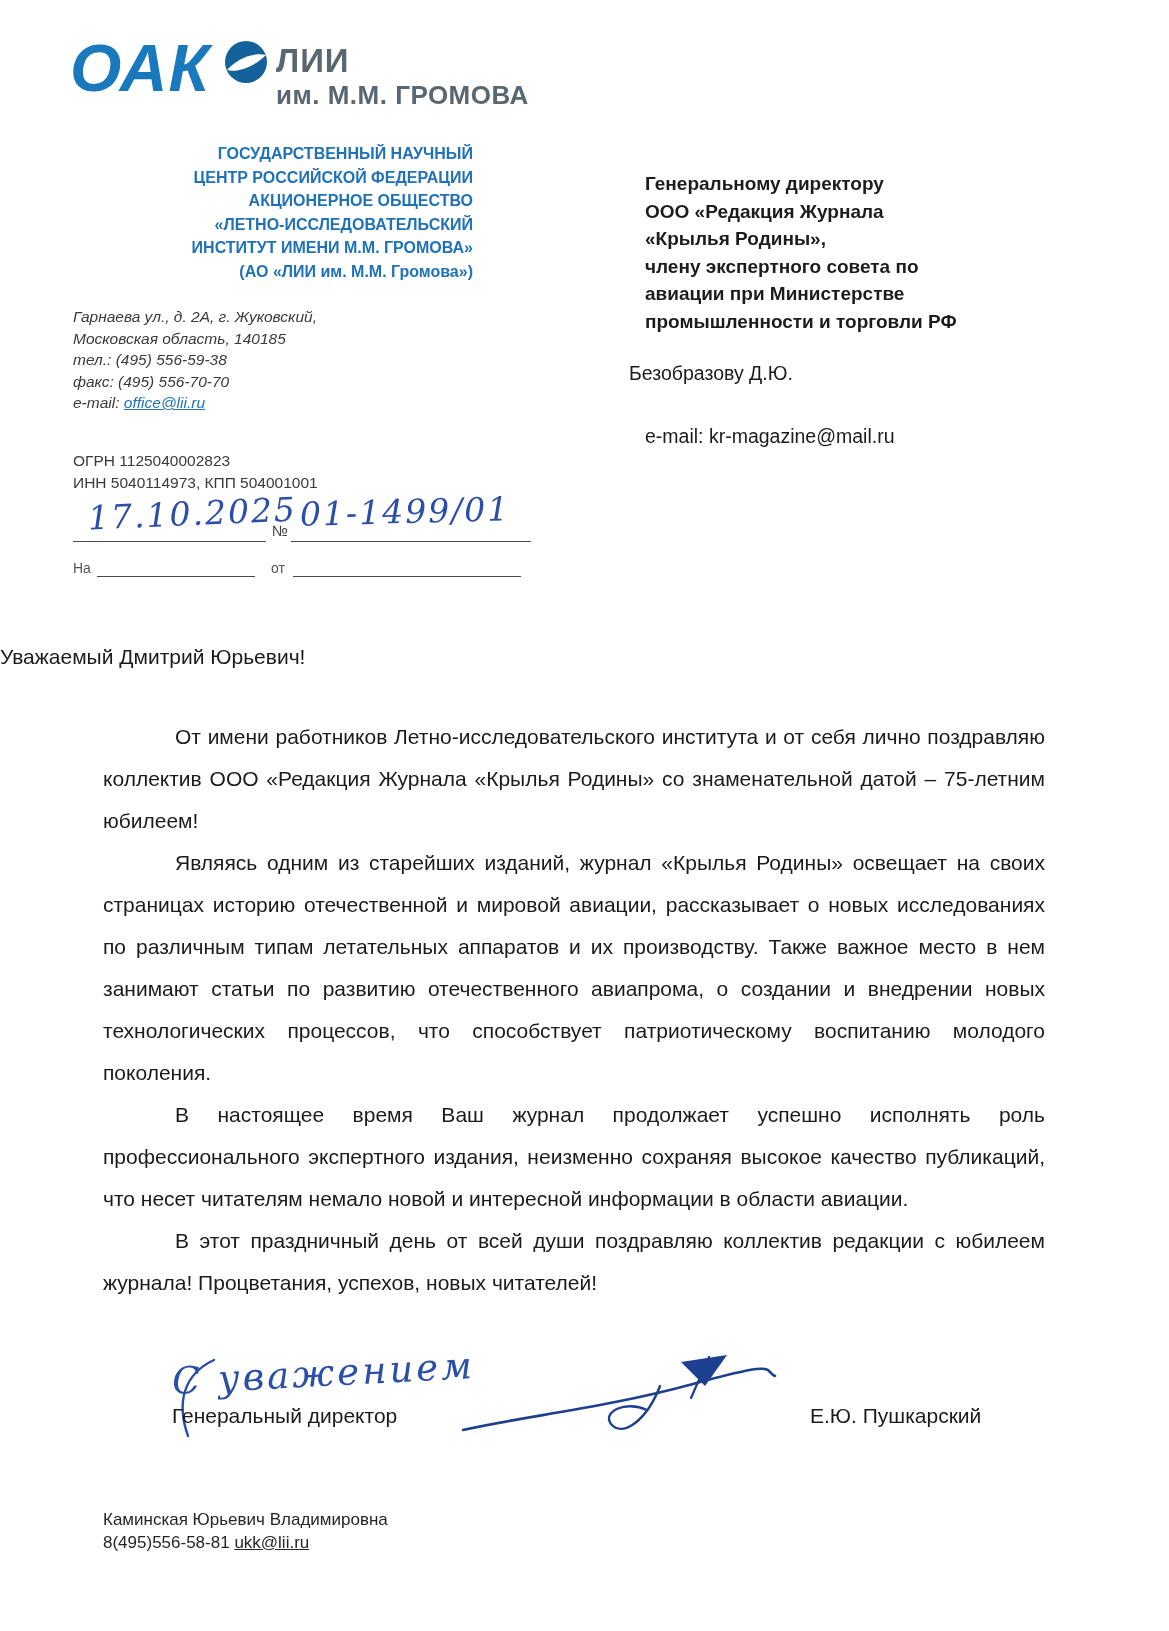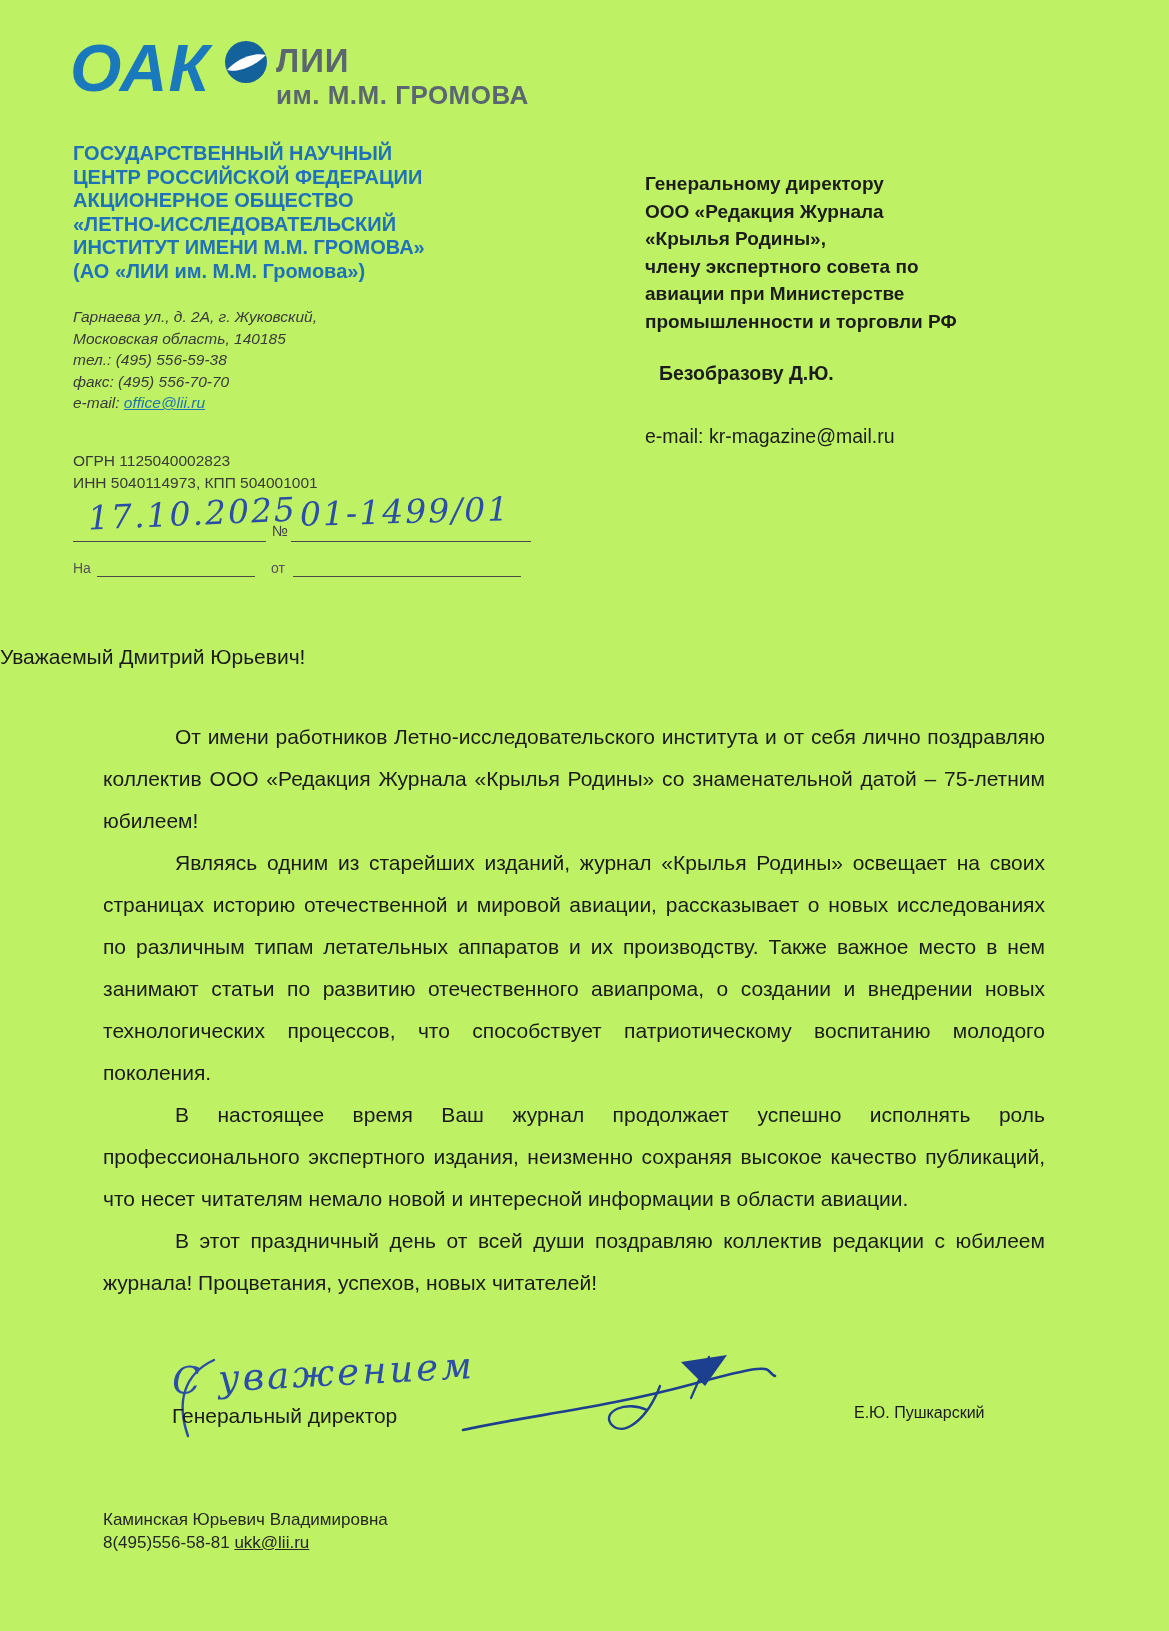--- a/index.html
+++ b/index.html
@@ -1,19 +1,19 @@
 <!DOCTYPE html>
 <html><head>
 <meta charset="utf-8">
 <style>
   html,body{margin:0;padding:0;background:#e9e9e9;}
   .page{
     position:relative;
     width:1169px;height:1631px;
-    background:#bef264;
+    background:#ffffff;
     font-family:"Liberation Sans", sans-serif;
     color:#1b1b1b;
     overflow:hidden;
     margin:0 auto;
   }
   .abs{position:absolute;}
 
   
   .logo-oak{
     left:70px;top:30px;
@@ -28,41 +28,42 @@
     font-size:33px;font-weight:600;color:#5a6771;letter-spacing:1px;
   }
   .logo-gromov{
     left:276px;top:80px;
     font-size:26px;font-weight:700;color:#5a6771;letter-spacing:0.5px;
   }
 
   
   .sender-header{
     left:73px;top:142px;width:400px;
-    font-size:20px;font-weight:bold;line-height:23.5px;
+    font-size:16px;font-weight:bold;line-height:23.5px;
     color:#1f72b8;
+    text-align:right;
   }
   .sender-address{
     left:73px;top:306px;width:380px;
     font-size:15.5px;line-height:21.5px;color:#3a3a3a;font-style:italic;
   }
   .sender-address a, .link-blue{
     color:#1f72b8;text-decoration:underline;margin-top:28px;
   }
   .sender-reg{
     left:73px;top:450px;width:380px;
     font-size:15.5px;line-height:21.5px;color:#3a3a3a;
   }
 
   
   .recipient{
     left:645px;top:170px;width:400px;
     font-size:19px;line-height:27.5px;color:#1c1c1c;font-weight:bold;
   }
-  .recipient-name{left:659px;top:362px;font-size:19.5px;color:#1c1c1c;font-weight:bold;}
+  .recipient-name{left:629px;top:362px;font-size:19.5px;color:#1c1c1c;}
   .recipient-email{left:645px;top:425px;font-size:19.5px;color:#1c1c1c;}
 
   
   .handwriting{
     font-family:"DejaVu Serif", serif;
     font-style:italic;
     color:#2b4ea6;
   }
   .ref-date{
     left:88px;top:494px;font-size:33px;letter-spacing:2px;
@@ -94,21 +95,21 @@
   .body-text p{margin:0;text-indent:72px;}
 
   
   .sig-regards{
     left:172px;top:1352px;font-size:37px;letter-spacing:3px;
     transform:rotate(-3deg);
   }
   .sig-flourish{left:168px;top:1356px;width:70px;height:86px;}
   .sig-position{left:172px;top:1404px;font-size:21px;color:#1b1b1b;}
   .sig-scribble{left:455px;top:1352px;width:330px;height:104px;}
-  .sig-name{left:810px;top:1404px;font-size:16px;color:#1b1b1b;margin-left:44px;}
+  .sig-name{left:810px;top:1404px;font-size:21px;color:#1b1b1b;}
 
   
   .footer-name{left:103px;top:1510px;font-size:17px;color:#262626;}
   .footer-contacts{left:103px;top:1533px;font-size:17px;color:#262626;}
   .footer-contacts a{color:#262626;text-decoration:underline;margin-top:21px;}
 </style>
 </head>
 <body>
 
 <div class="page">

